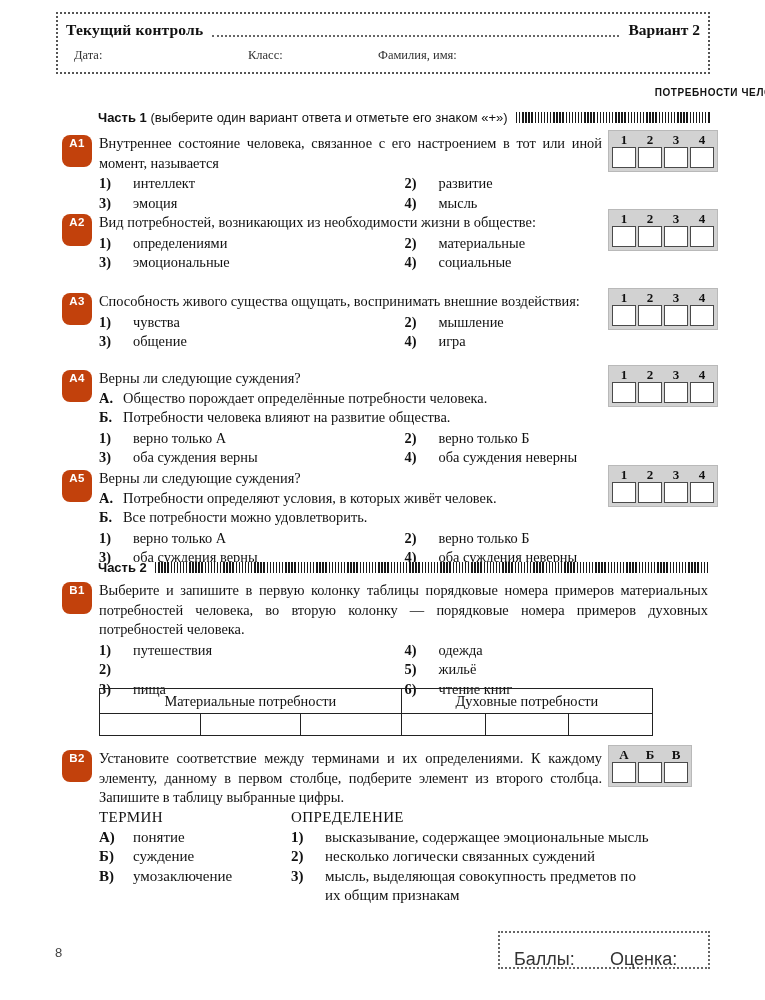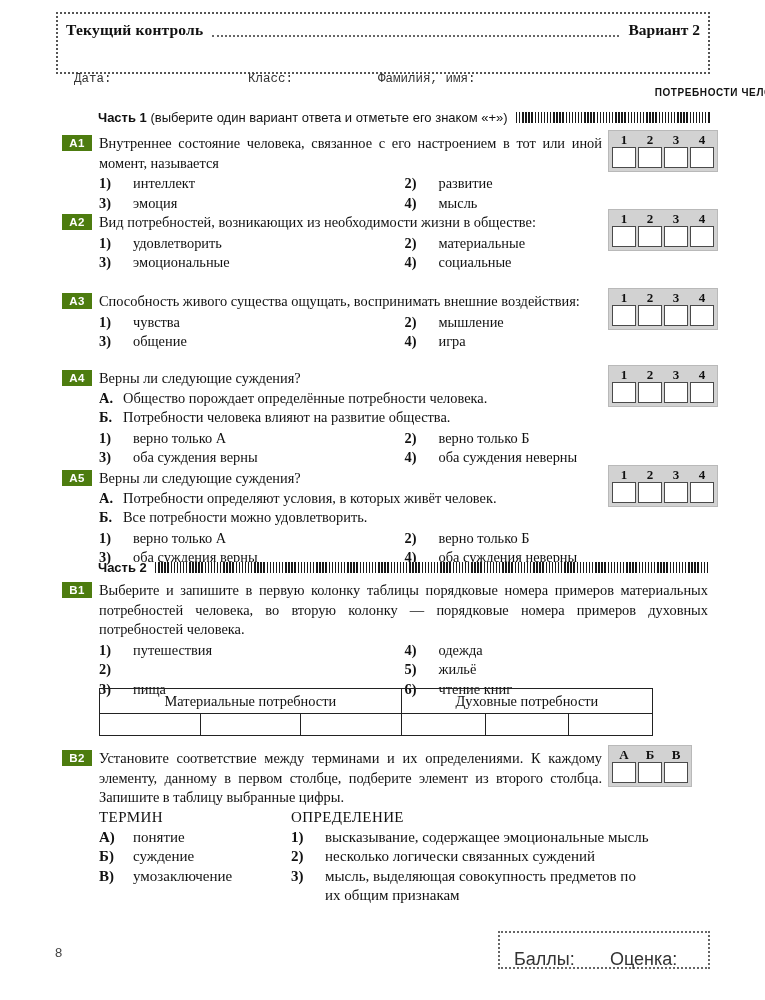--- a/index.html
+++ b/index.html
@@ -59,24 +59,23 @@
     font-weight: bold;
     font-size: 15.5px;
     white-space: nowrap;
   }
   .hdr-row2 {
     position: absolute;
     left: 8px;
     top: 32px;
     right: 8px;
     height: 22px;
-    font-family: Liberation Mono, monospace;
+    font-family: Liberation Serif, serif;
     font-size: 12.5px;
     color: #333;
-    margin-top: 24px;
   }
   .hdr-row2 span { position: absolute; top: 2px; }
   .f-date  { left: 8px; }
   .f-class { left: 182px; }
   .f-name  { left: 312px; }
 
   
   .doc-title {
     position: absolute;
     left: 0;
@@ -120,29 +119,30 @@
   .q {
     position: absolute;
     left: 62px;
     width: 648px;
   }
   .badge {
     position: absolute;
     left: 0;
     top: 1px;
     width: 30px;
-    height: 16px;
-    background: #4d7c0f;
+    height: 32px;
+    background: #c2410c;
     color: #ffffff;
     font-family: "Liberation Sans", "DejaVu Sans", sans-serif;
     font-weight: bold;
     font-size: 11.5px;
     text-align: center;
     line-height: 16px;
     letter-spacing: 0.3px;
+    border-radius: 8px;
   }
   .q-body {
     margin-left: 37px;
     font-size: 14.4px;
     line-height: 19.6px;
   }
   .stem {
     text-align: justify;
     padding-right: 2px;
   }
@@ -345,21 +345,21 @@
   </div>
 
   <div class="q" id="q-a2" style="top:213px;">
     <div class="badge">A2</div>
     <div class="q-body">
       <div class="stem narrow">Вид потребностей, возникающих из необходимости жизни в обществе:</div>
       <div class="opts">
         <div class="opt-row">
           <span class="opt">
               <span class="opt-num">1)</span>
-              <span class="opt-txt">удовлетворить</span>
+              <span class="opt-txt">определениями</span>
             </span>
           <span class="opt">
               <span class="opt-num">2)</span>
               <span class="opt-txt">материальные</span>
             </span>
         </div>
         <div class="opt-row">
           <span class="opt">
               <span class="opt-num">3)</span>
               <span class="opt-txt">эмоциональные</span>

